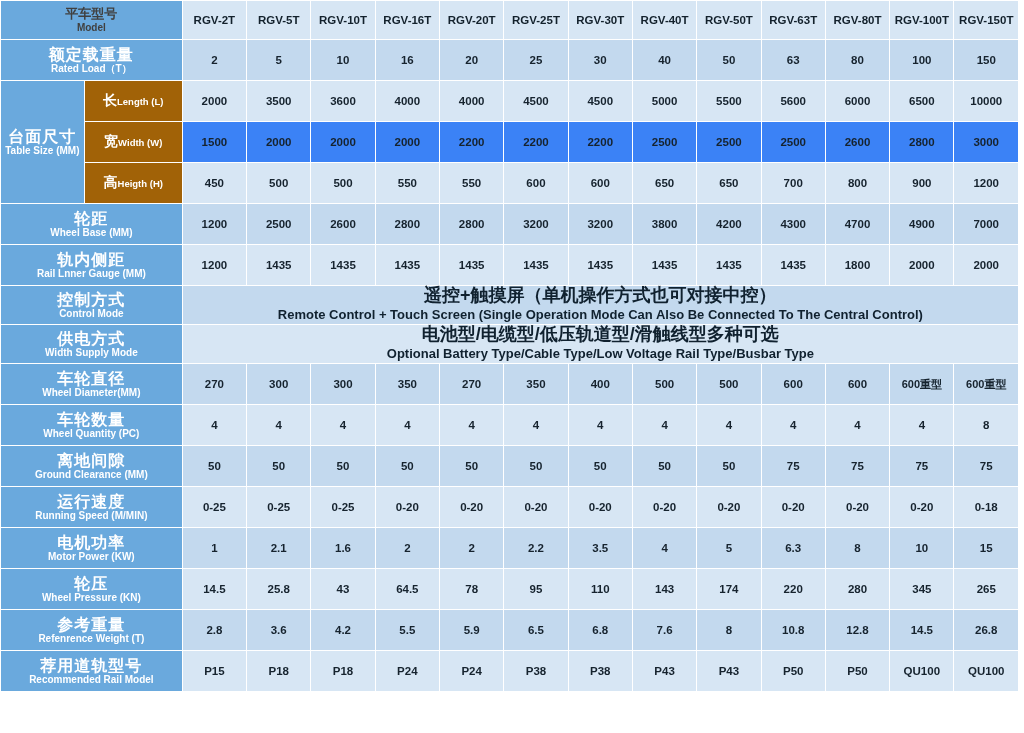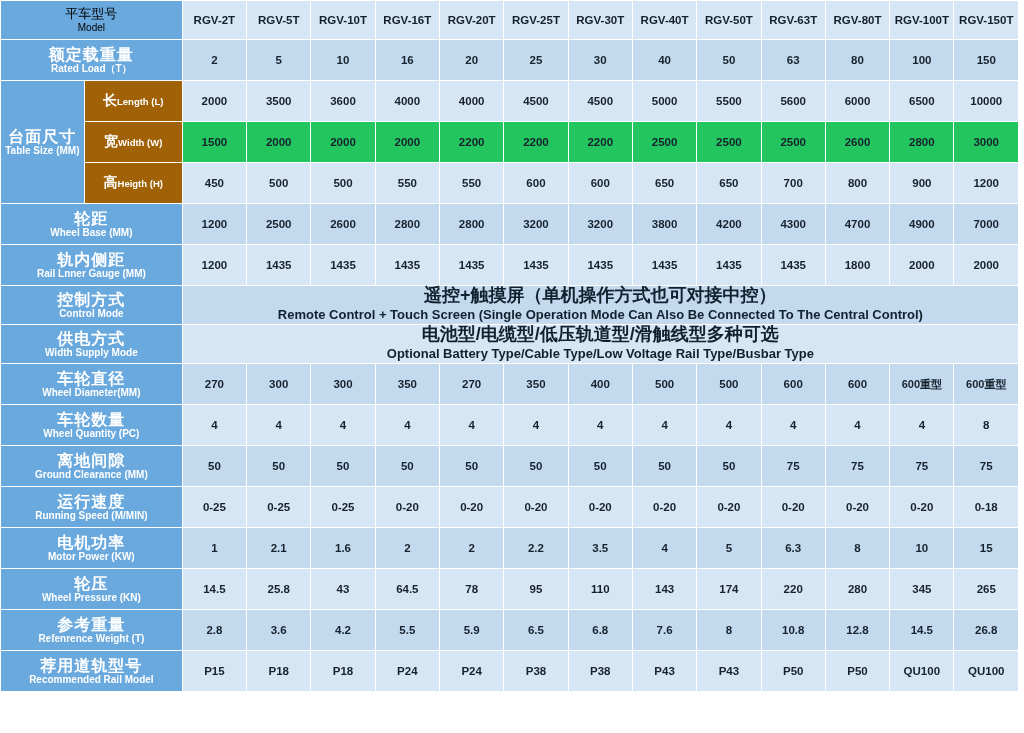--- a/index.html
+++ b/index.html
@@ -51,21 +51,21 @@
   }
   .hdr-sub .cn {
     font-size: 14px;
   }
   .hdr-sub .en {
     font-size: 9.5px;
   }
   
   .d1 { background: #c3d9ee; color: #16232e; }
   .d2 { background: #d7e6f4; color: #16232e; }
-  .d3 { background: #22c55e; color: #16232e; }
+  .d3 { background: #3b82f6; color: #16232e; }
   td.val {
     font-size: 11.5px;
     font-weight: bold;
     height: 40px;
   }
   td.val.small { font-size: 11px; }
   .merged {
     font-size: 13px;
     font-weight: bold;
     color: #10212f;
@@ -73,22 +73,22 @@
     padding: 6px 4px;
   }
   .merged .cn { display: block; font-size: 18px; }
   .merged .en { display: block; font-size: 13px; }
   .row-model td.val { height: 38px; margin-left: 20px; }
   .tablesize-label {
     width: 82px;
   }
   .colhdr {
     background: #6aa9dd;
-    color: #000000;
-    font-weight: normal;
+    color: #404040;
+    font-weight: bold;
   }
   .colhdr .cn { display:block; font-size: 13px; line-height: 16px; }
   .colhdr .en { display:block; font-size: 10px; line-height: 12px; }
   .modelname {
     font-size: 12px;
     font-weight: bold;
     color: #13212c;
   }
 </style>
 </head>

